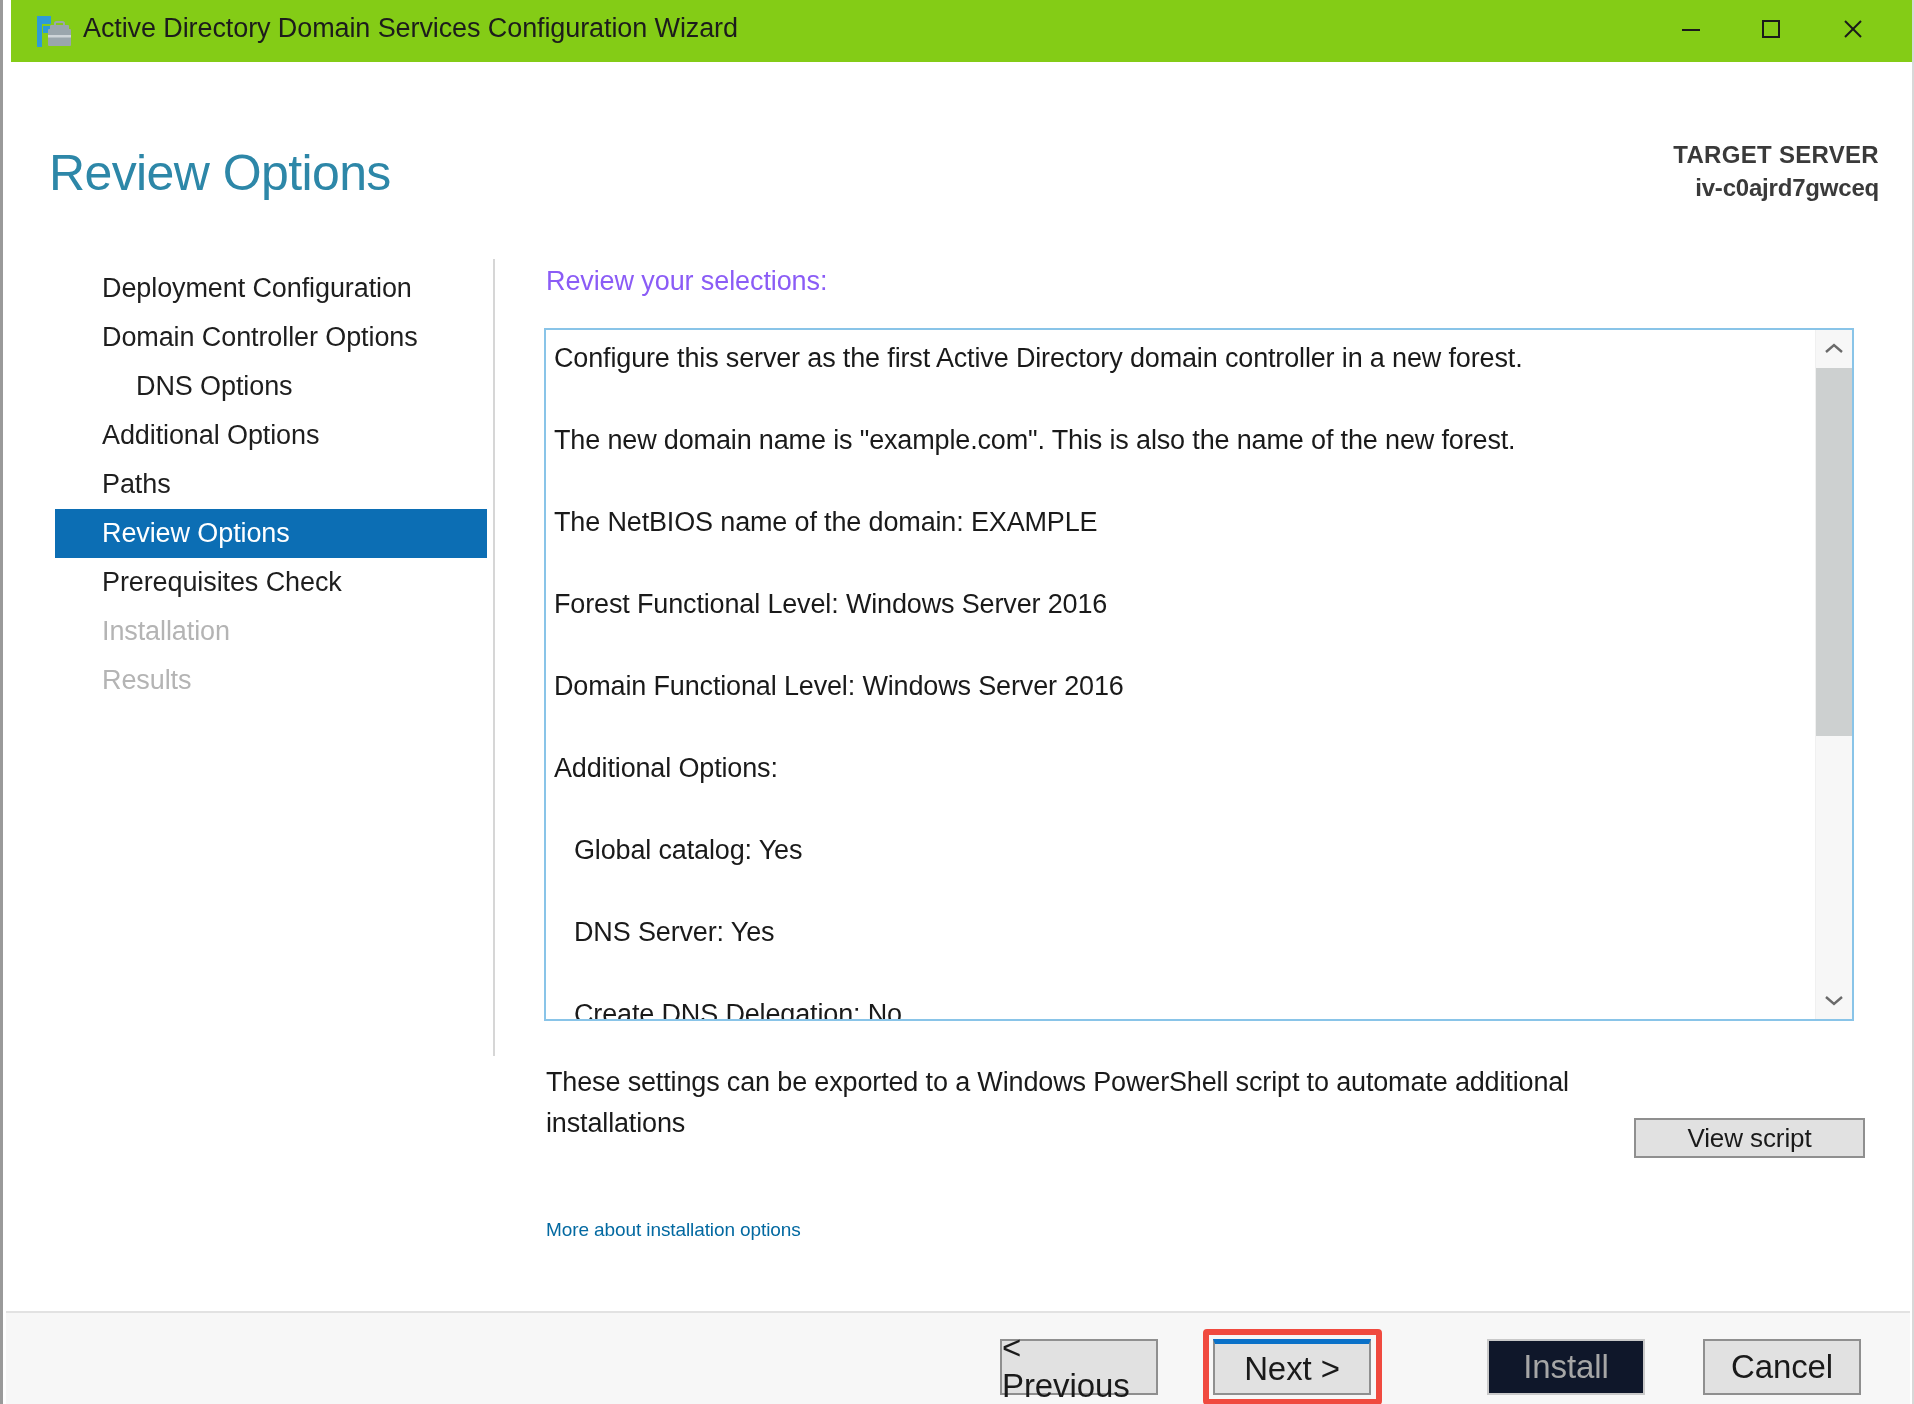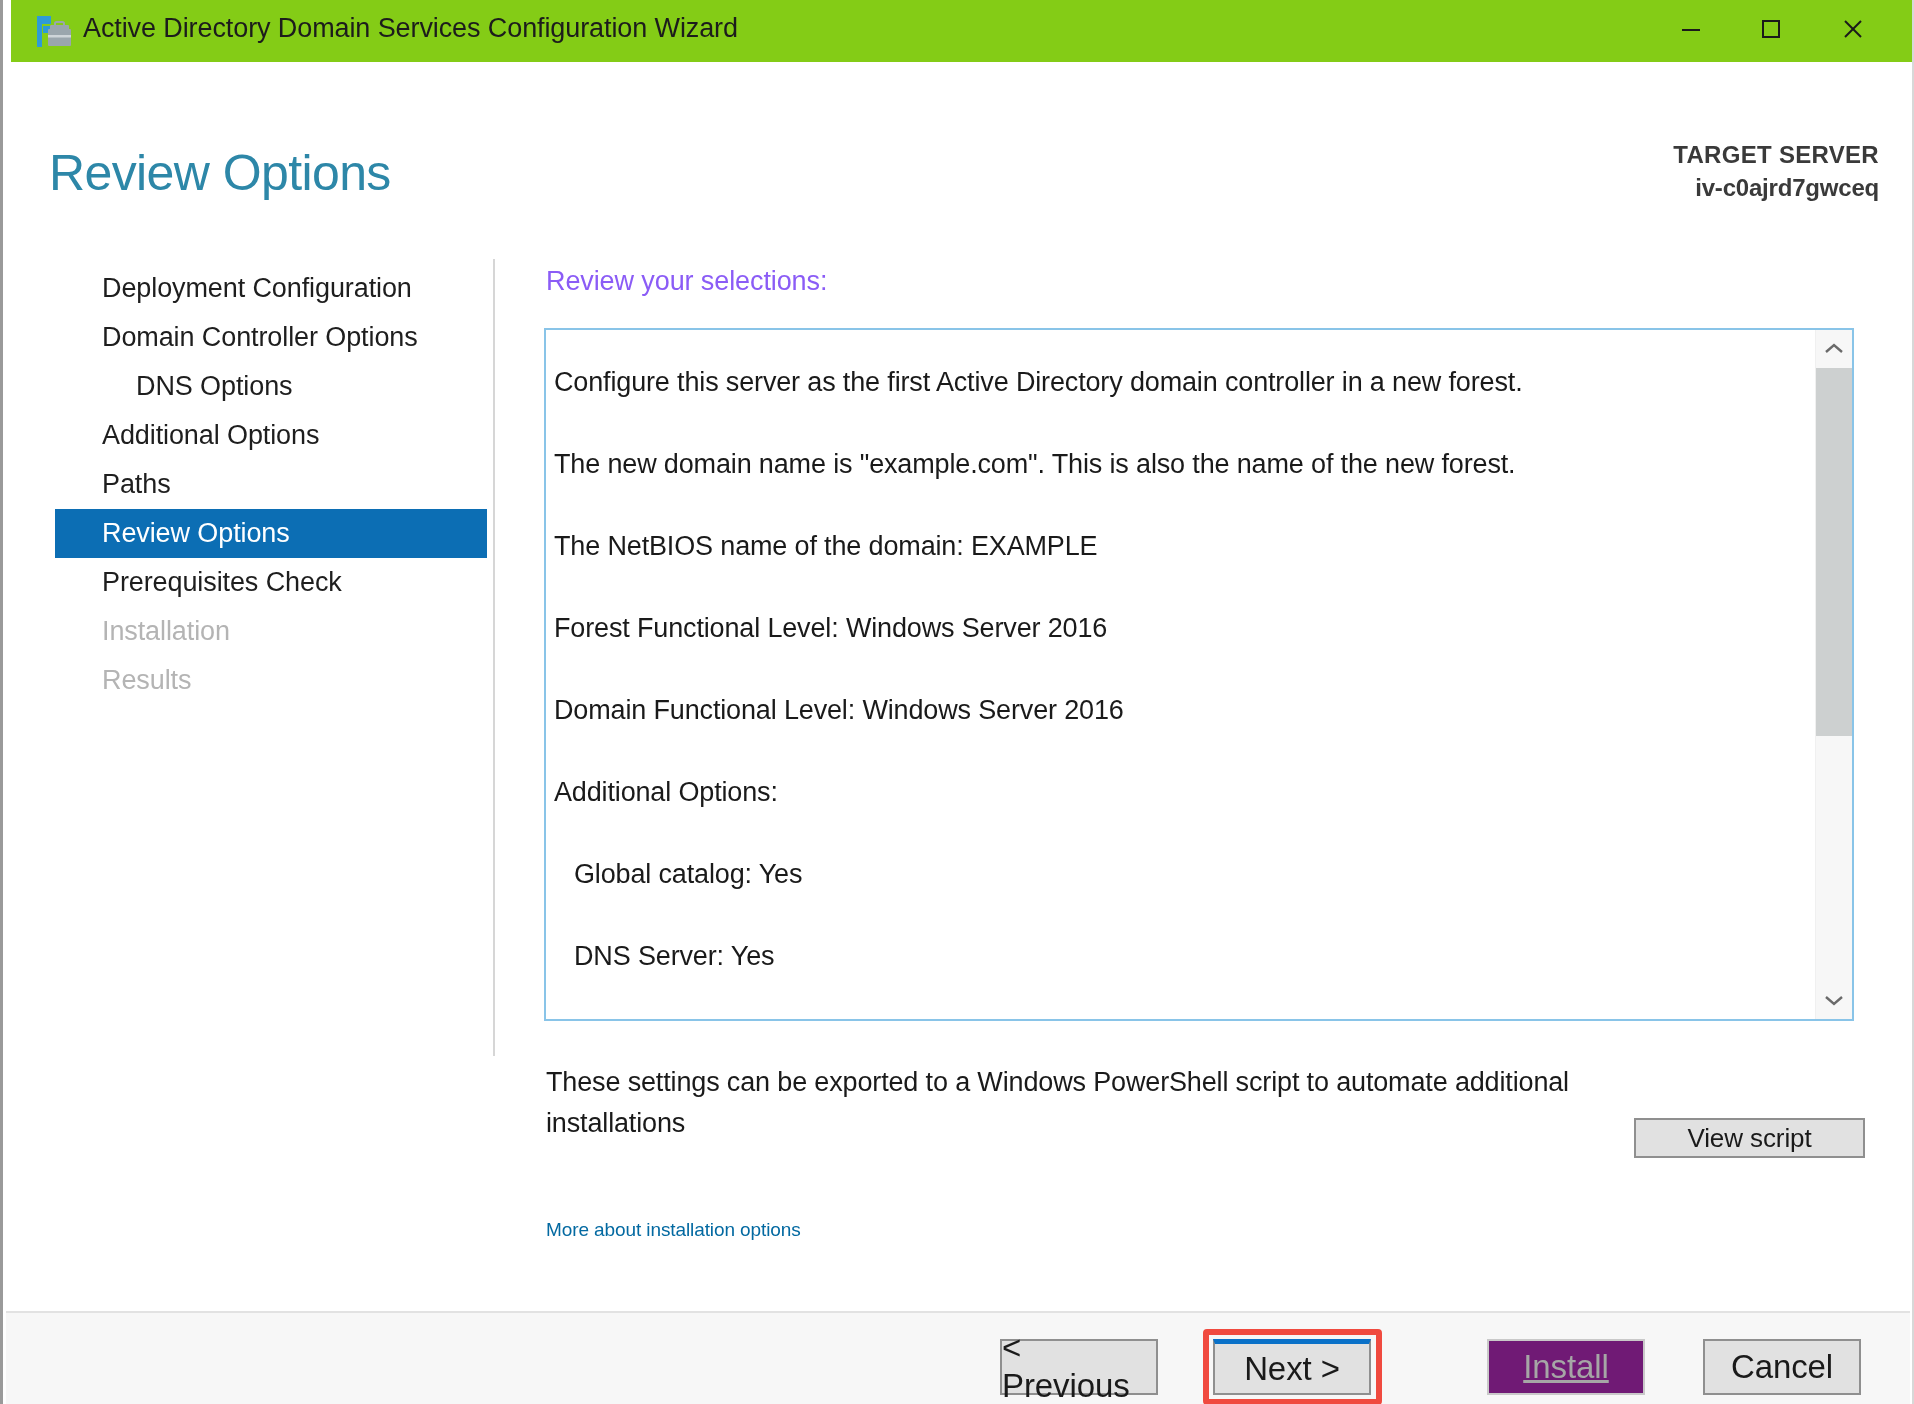--- a/index.html
+++ b/index.html
@@ -155,21 +155,21 @@
     height: 693px;
     border: 2px solid #89c4e8;
     background: #ffffff;
     box-sizing: border-box;
     overflow: hidden;
   }
   #selections-inner {
     position: absolute;
     left: 0; top: 0;
     right: 36px;
-    padding: 24px 0 0 8px;
+    padding: 0 0 0 8px;
   }
   .sel-line {
     font-size: 27px;
     color: #1a1a1a;
     height: 82px;
     line-height: 56px;
     white-space: nowrap;
     letter-spacing: -0.15px;
   }
   .sel-line.sub { padding-left: 20px; }
@@ -279,24 +279,23 @@
     cursor: default;
     letter-spacing: -0.1px;
   }
   #btn-previous { left: 997px; }
   #btn-next {
     left: 1210px;
     border-top: 5px solid #0a71c8;
   }
   #btn-install {
     left: 1484px;
-    background: #701a75;
+    background: #0f172a;
     border-color: #c9c9c9;
     color: #a6a6a6;
-    text-decoration: underline;
   }
   #btn-cancel { left: 1700px; }
 
   
   #next-highlight {
     position: absolute;
     left: 1200px;
     top: 1329px;
     width: 179px;
     height: 76px;

